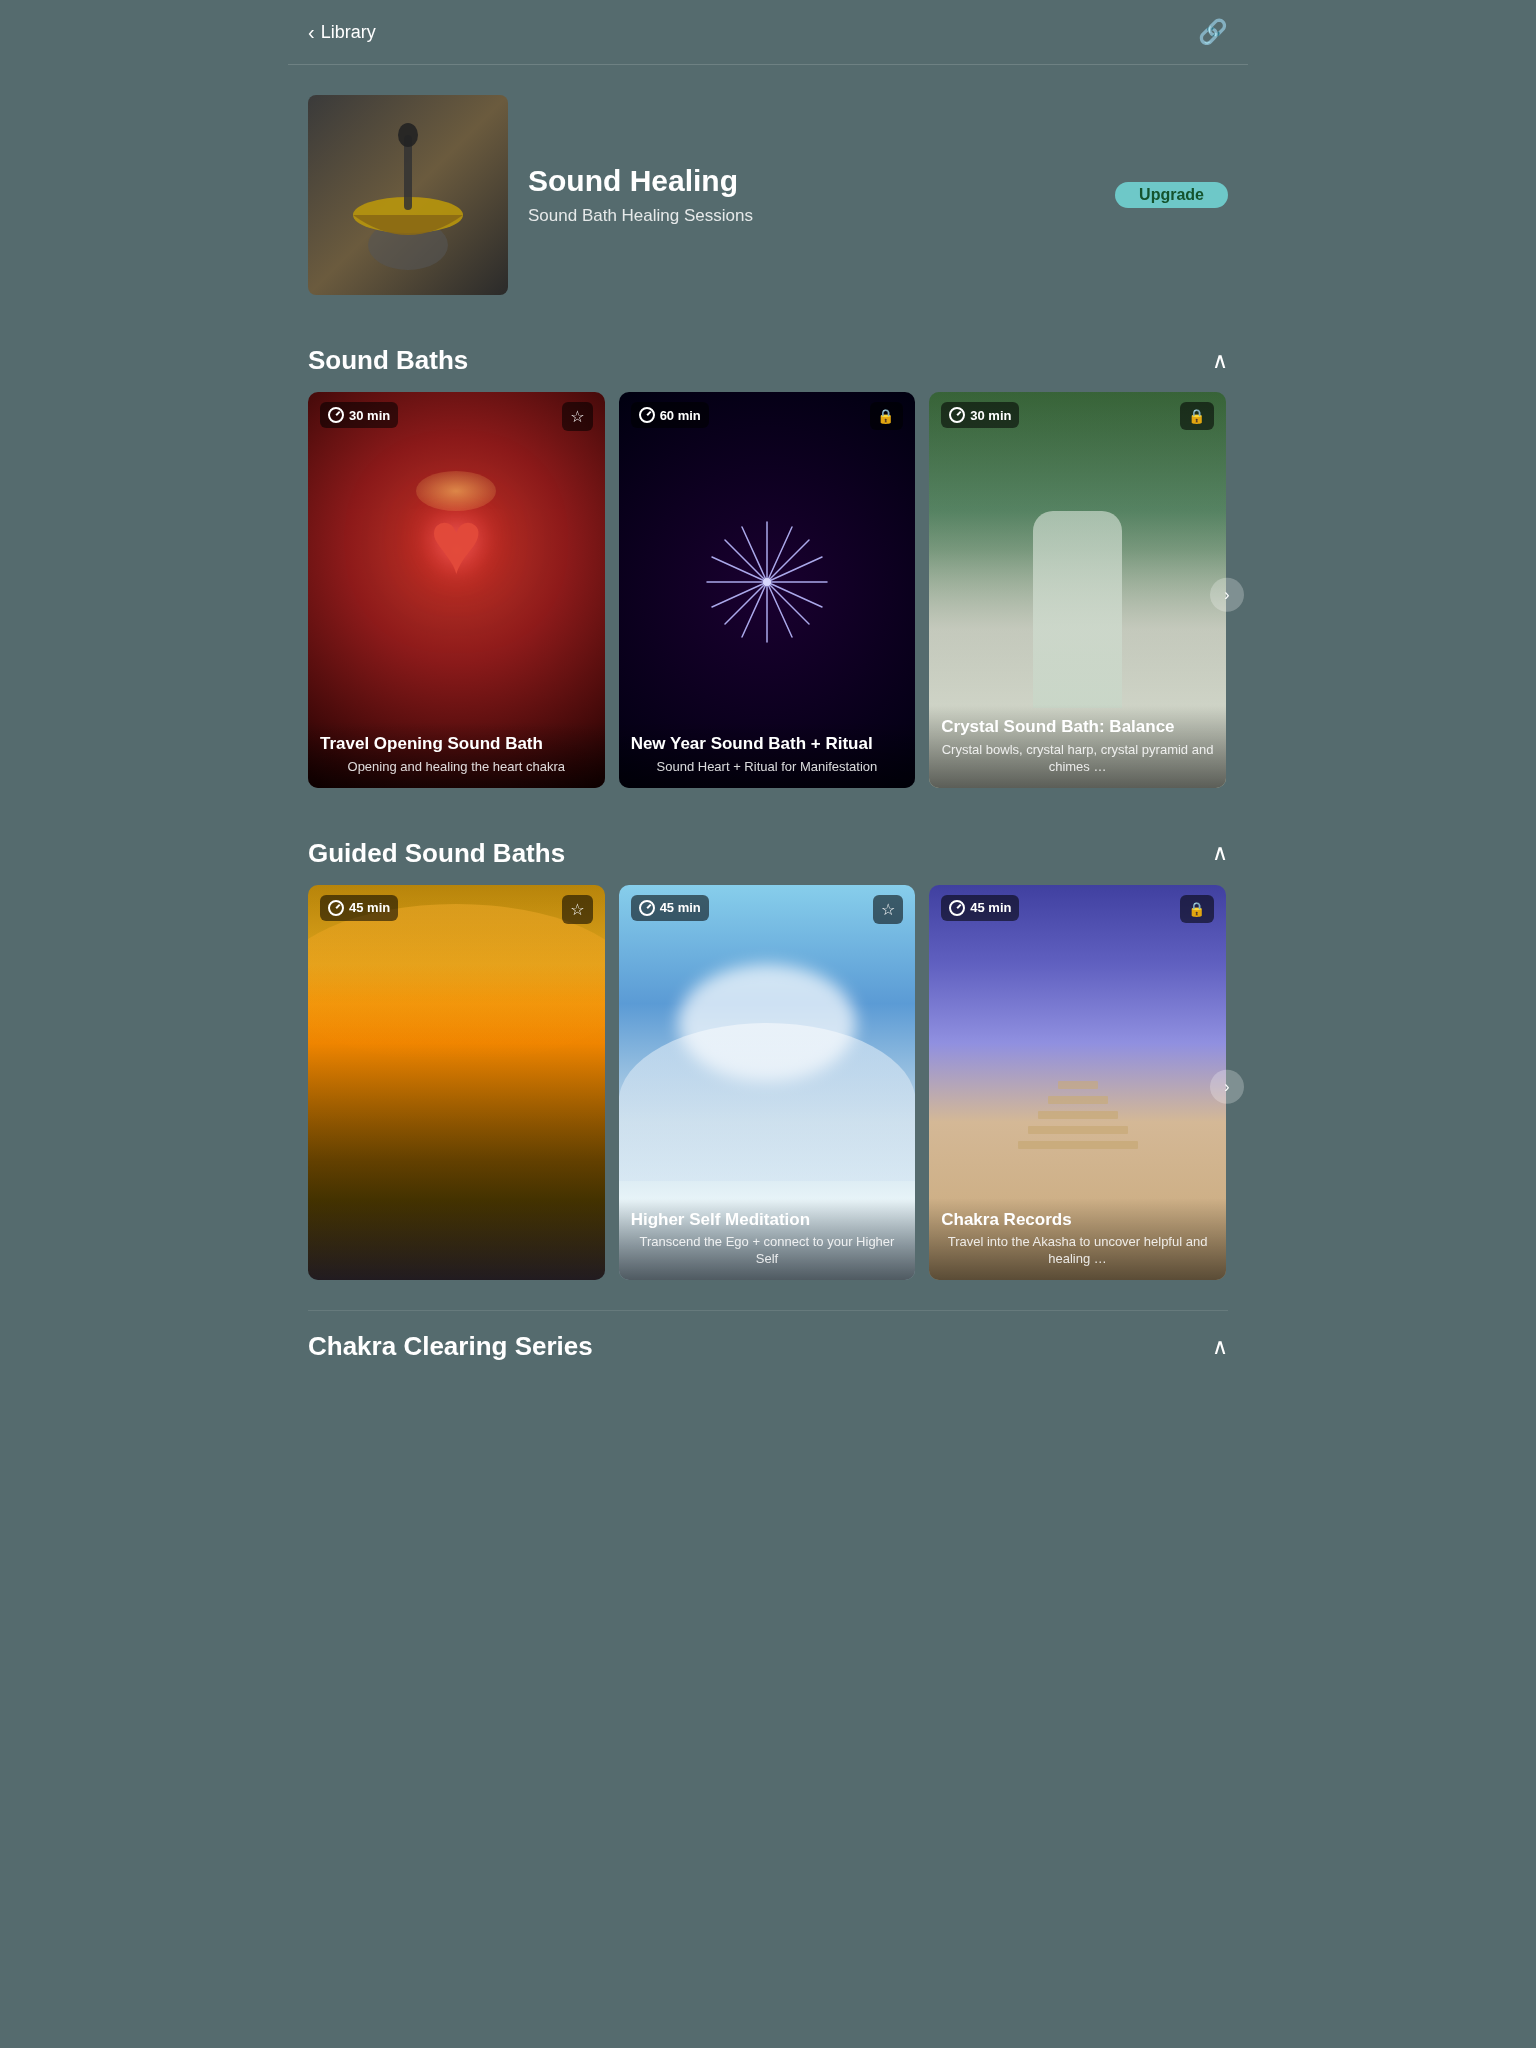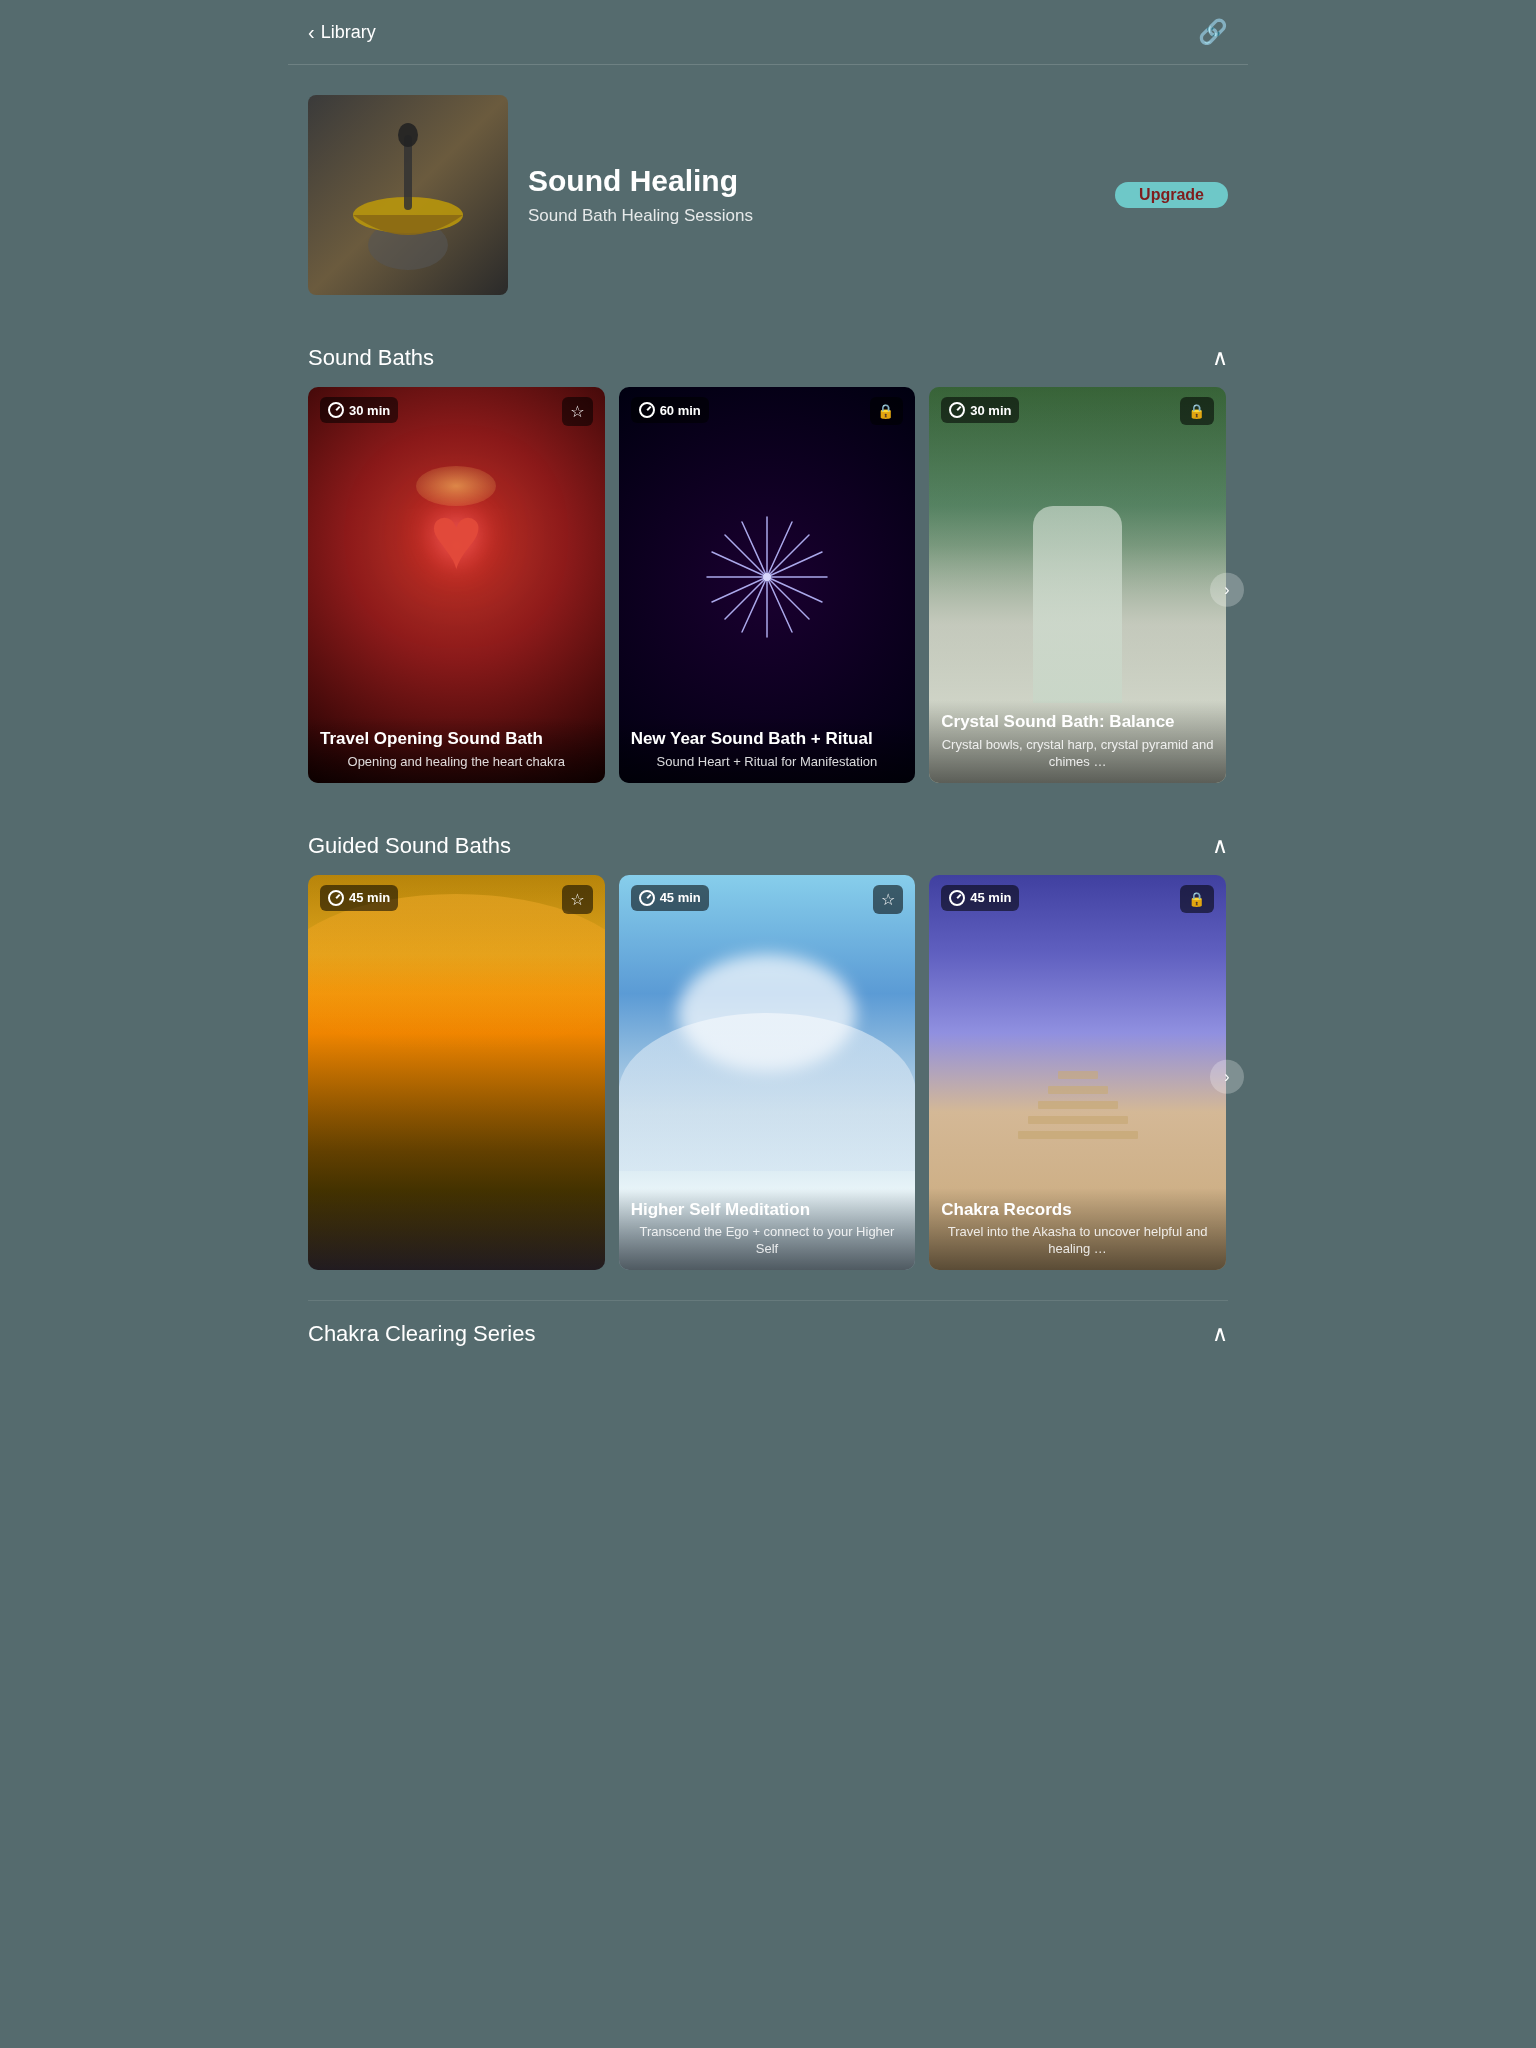--- a/index.html
+++ b/index.html
@@ -65,40 +65,40 @@
       font-size: 30px;
       font-weight: 700;
       margin-bottom: 8px;
     }
     .hero-subtitle {
       font-size: 17px;
       color: rgba(255,255,255,0.85);
     }
     .upgrade-btn {
       background: #6ec8c8;
-      color: #7f1d1d;
+      color: #14532d;
       border: none;
       border-radius: 24px;
       padding: 4px 24px;
       font-size: 16px;
       font-weight: 600;
       cursor: pointer;
       white-space: nowrap;
     }
 
     
     .section-header {
       display: flex;
       align-items: center;
       justify-content: space-between;
       padding: 20px 20px 16px 20px;
     }
     .section-title {
-      font-size: 22px;
-      font-weight: 400;
+      font-size: 26px;
+      font-weight: 700;
     }
     .section-chevron {
       font-size: 22px;
       color: #fff;
       cursor: pointer;
     }
 
     
     .cards-row-wrapper {
       position: relative;

